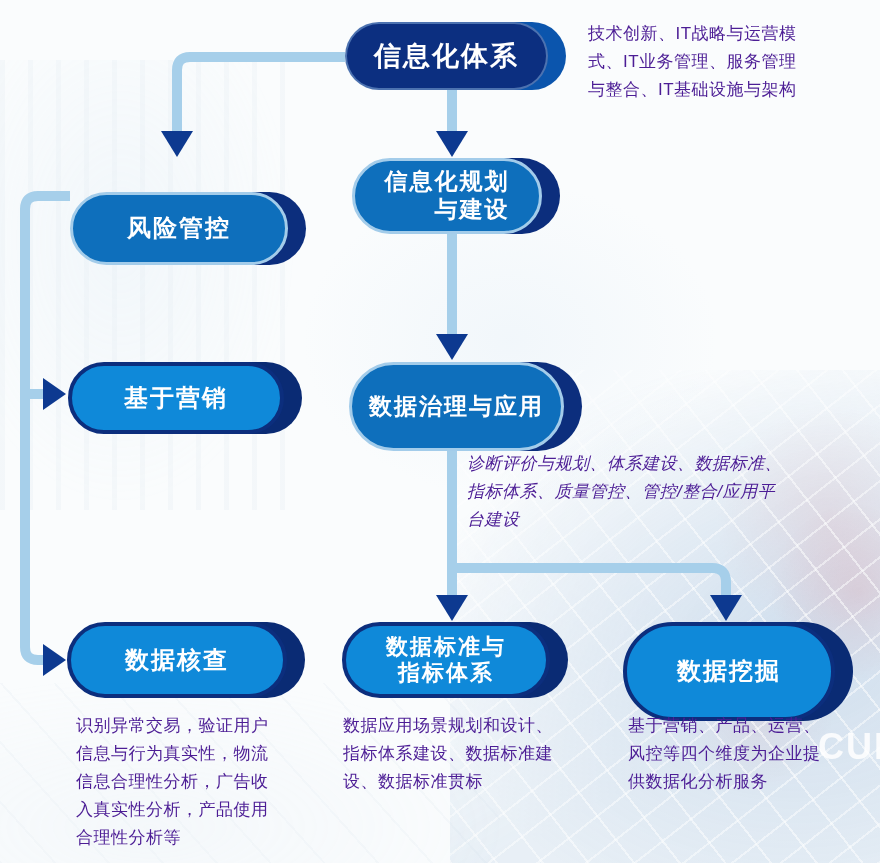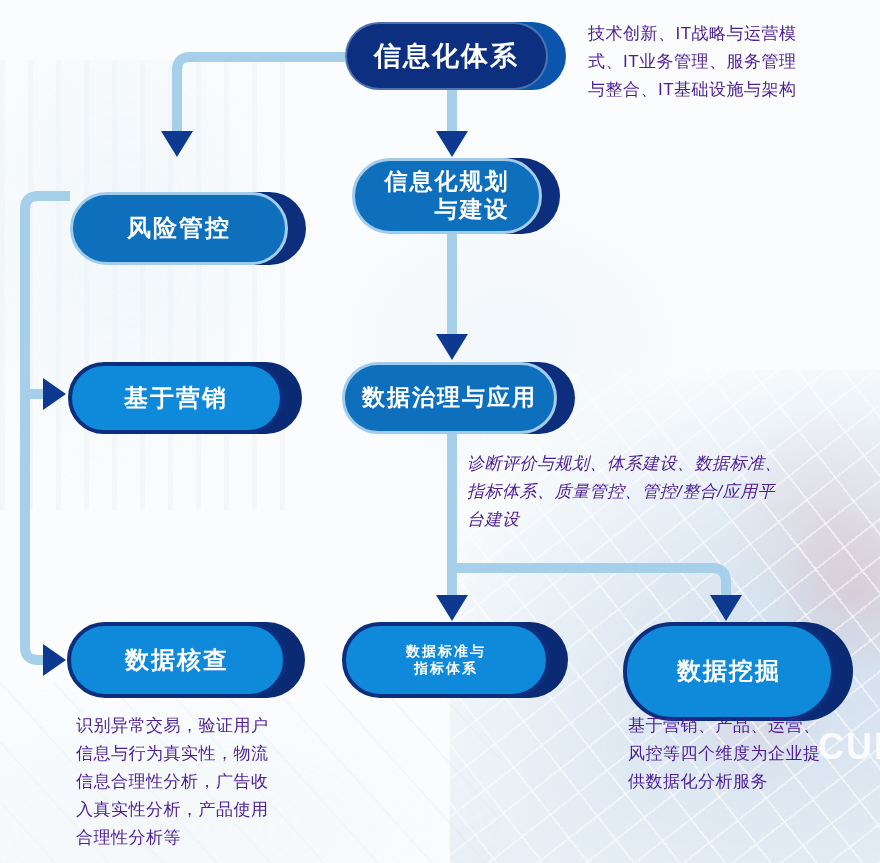--- a/index.html
+++ b/index.html
@@ -61,21 +61,21 @@
   .node.navy  .pill-back{background:#0B55AD;}
   .node.navy  .pill-front{background:#0C2F80;border:2px solid rgba(130,170,215,.55);}
   .node.medium .pill-back{background:#0C2E7D;}
   .node.medium .pill-front{background:#0E6FBC;border:3px solid #A3CCEA;}
   .node.bright .pill-back{background:#0A2B74;}
   .node.bright .pill-front{background:#0F89D9;border:4px solid #0C2E7D;}
   .pill-label{white-space:pre-line;letter-spacing:2px;line-height:1.2;}
   .fs27{font-size:27px;}
   .fs24{font-size:24px;}
   .fs23{font-size:23px;text-align:right;}
-  .fs22{font-size:14px;}
+  .fs22{font-size:22px;}
   
   .desc{
     position:absolute;color:#4c1d95;font-size:17px;line-height:28px;
     white-space:pre-line;letter-spacing:.5px;
   }
 </style>
 </head>
 <body>
 
 <div class="canvas">
@@ -135,21 +135,21 @@
     </div>
   </div>
 
   <div class="node bright" style="left:68px;top:362px;width:234px;height:72px;">
     <div class="pill-back"></div>
     <div class="pill-front">
       <span class="pill-label fs24">基于营销</span>
     </div>
   </div>
 
-  <div class="node medium" style="left:342px;top:362px;width:233px;height:72px;">
+  <div class="node medium" style="left:349px;top:362px;width:233px;height:89px;">
     <div class="pill-back"></div>
     <div class="pill-front">
       <span class="pill-label fs23">数据治理与应用</span>
     </div>
   </div>
   <div class="desc" style="left:467px;top:450px;width:395px;font-style:italic;">诊断评价与规划、体系建设、数据标准、
 指标体系、质量管控、管控/整合/应用平
 台建设</div>
 
   <div class="node bright" style="left:67px;top:622px;width:238px;height:76px;">
@@ -164,20 +164,23 @@
 入真实性分析，产品使用
 合理性分析等</div>
 
   <div class="node bright" style="left:342px;top:622px;width:226px;height:76px;">
     <div class="pill-back"></div>
     <div class="pill-front">
       <span class="pill-label fs22">数据标准与
 指标体系</span>
     </div>
   </div>
+  <div class="desc" style="left:343px;top:712px;width:272px;">数据应用场景规划和设计、
+指标体系建设、数据标准建
+设、数据标准贯标</div>
 
   <div class="node bright" style="left:623px;top:622px;width:230px;height:99px;">
     <div class="pill-back"></div>
     <div class="pill-front">
       <span class="pill-label fs24">数据挖掘</span>
     </div>
   </div>
   <div class="desc" style="left:628px;top:712px;width:248px;">基于营销、产品、运营、
 风控等四个维度为企业提
 供数据化分析服务</div>

